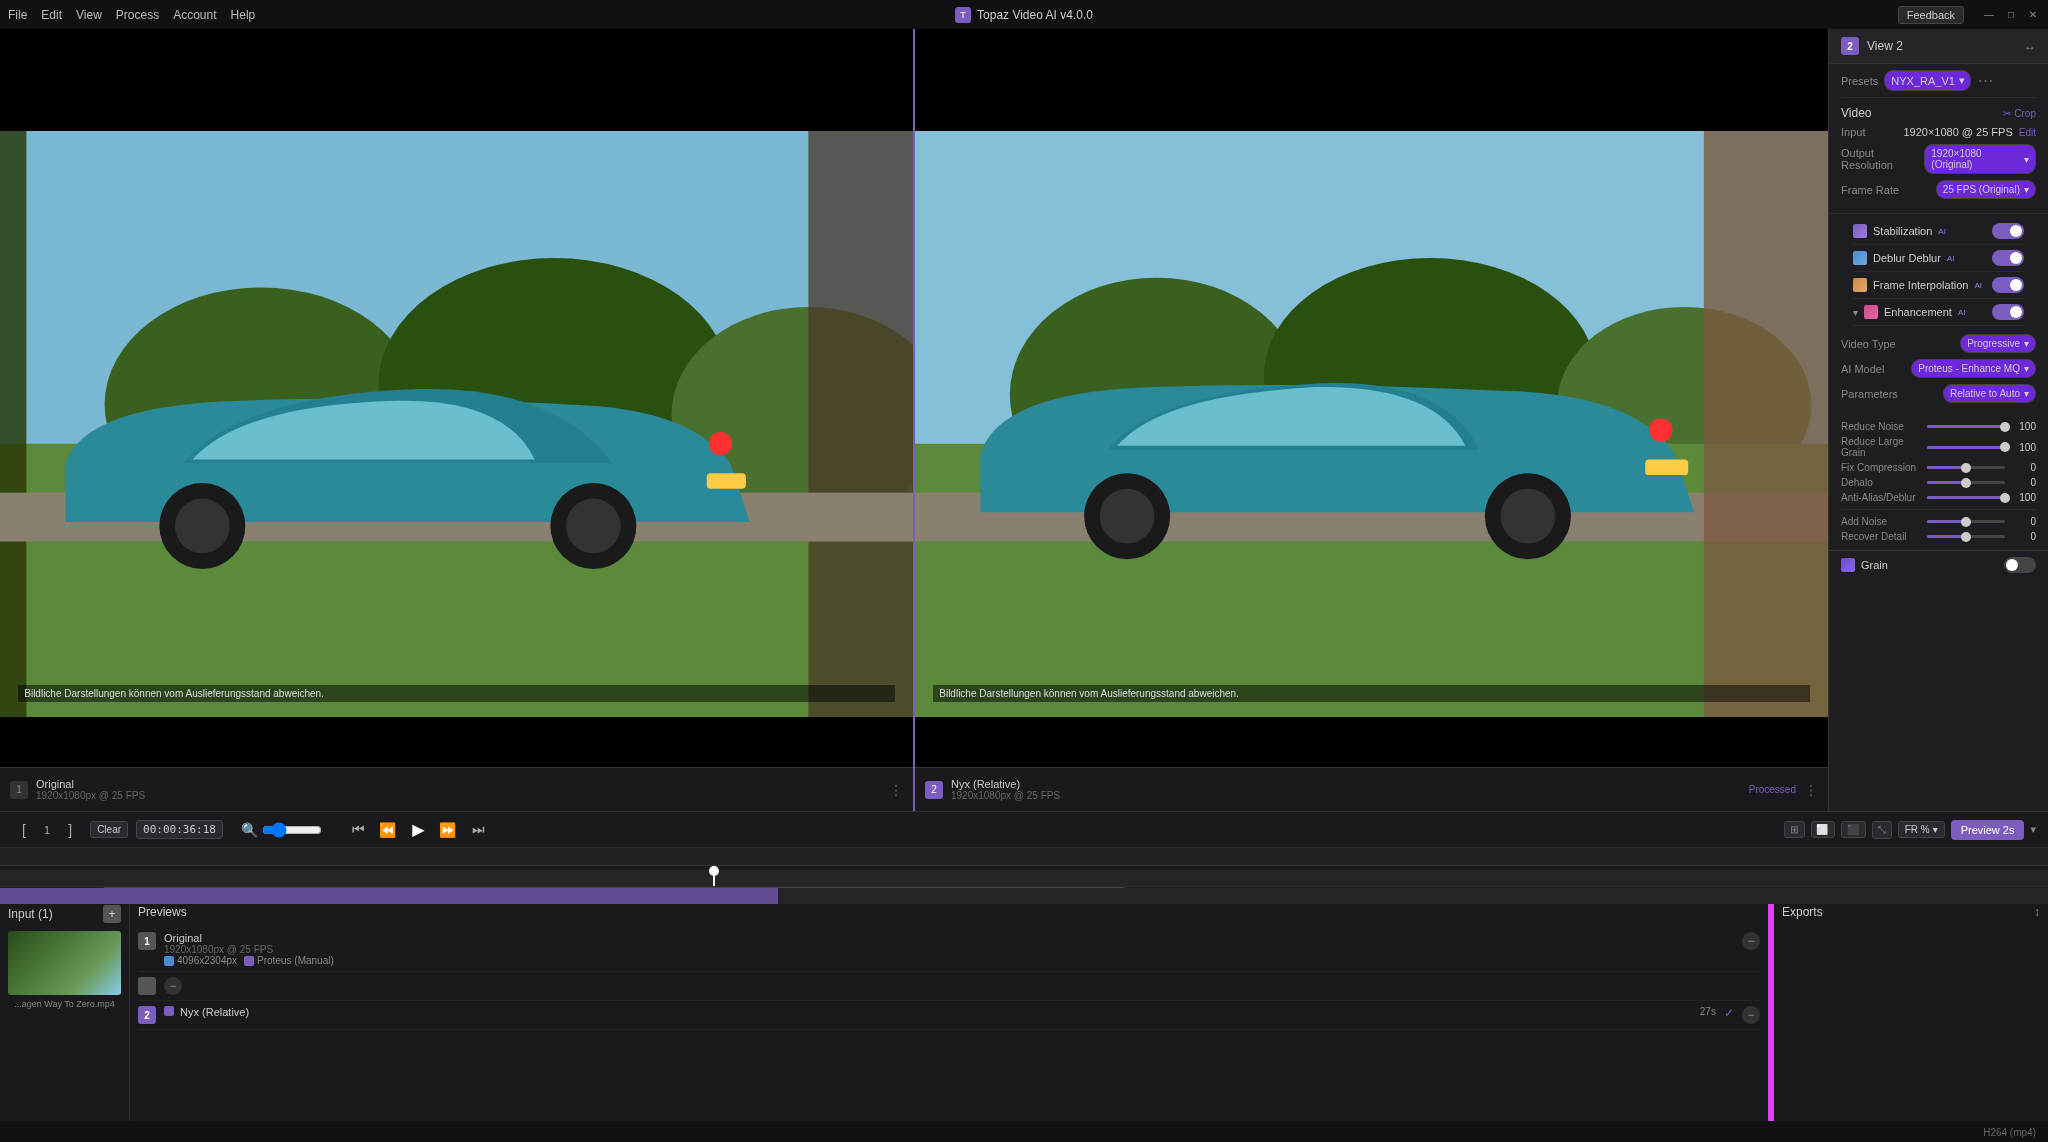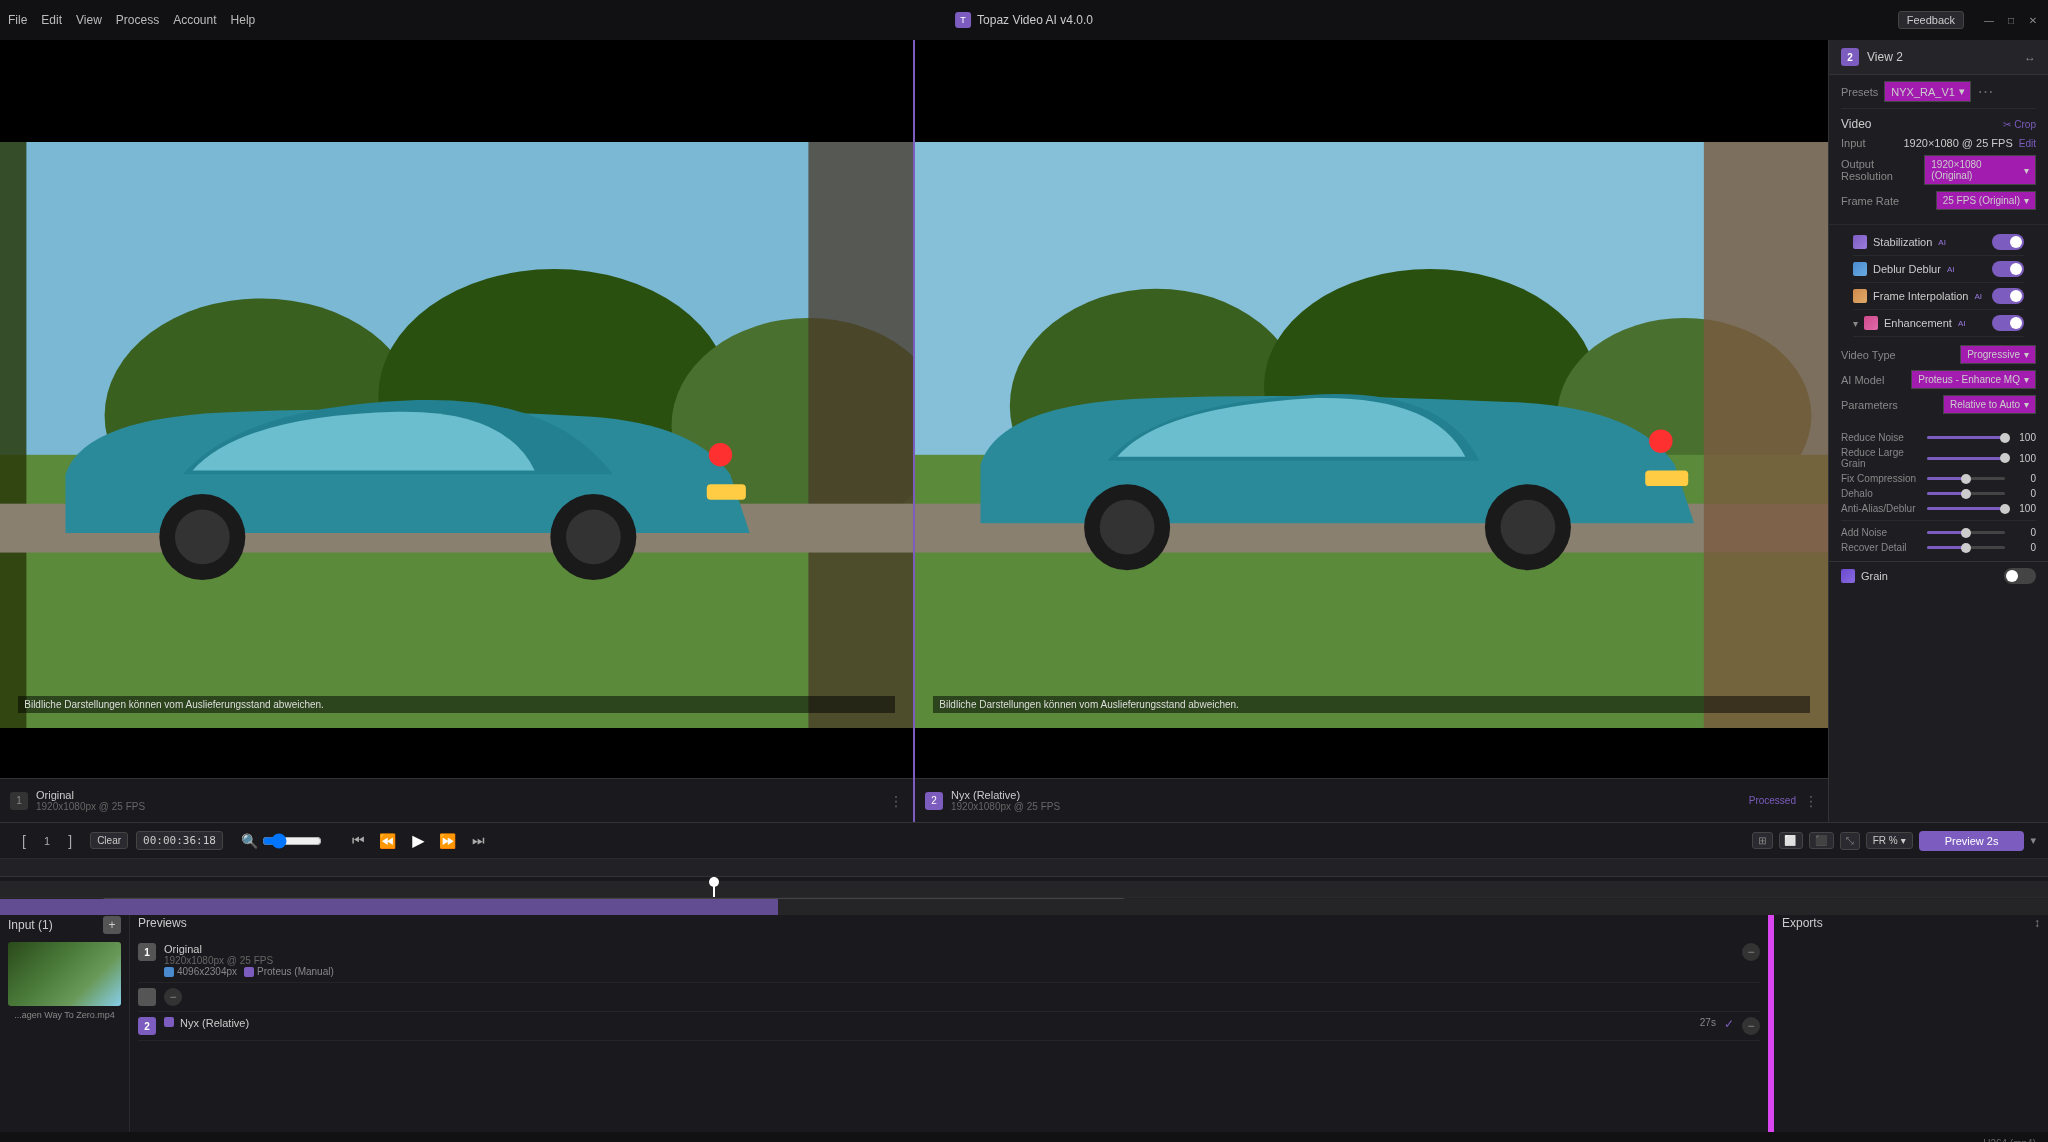--- a/index.html
+++ b/index.html
@@ -9,21 +9,21 @@
       background: #1a1a1e;
       color: #ccc;
       font-family: -apple-system, BlinkMacSystemFont, 'Segoe UI', sans-serif;
       font-size: 12px;
       overflow: hidden;
     }
 
     
     #titlebar {
       width: 100%;
-      height: 40px;
+      height: 29px;
       background: #111113;
       display: flex;
       align-items: center;
       justify-content: space-between;
       padding: 0 8px;
       position: relative;
       z-index: 100;
     }
     #titlebar .menu-items {
       display: flex;
@@ -201,25 +201,25 @@
       color: #888;
       font-size: 11px;
     }
 
     .sidebar-value {
       color: #ccc;
       font-size: 11px;
     }
 
     .select-control {
-      background: #a21caf;
+      background: #6d28d9;
       border: 1px solid #444;
       color: #ccc;
       padding: 3px 6px;
-      border-radius: 0;
+      border-radius: 9px;
       font-size: 11px;
       cursor: pointer;
       display: flex;
       align-items: center;
       gap: 4px;
     }
 
     .toggle-switch {
       width: 32px;
       height: 16px;
@@ -370,21 +370,21 @@
       margin-left: auto;
       display: flex;
       align-items: center;
       gap: 6px;
     }
 
     .preview-btn {
       background: #7c5cbf;
       color: white;
       border: none;
-      padding: 4px 26px;
+      padding: 4px 10px;
       border-radius: 4px;
       font-size: 11px;
       cursor: pointer;
     }
 
     
     #timeline {
       height: 50px;
       background: #1a1a1e;
       position: relative;

